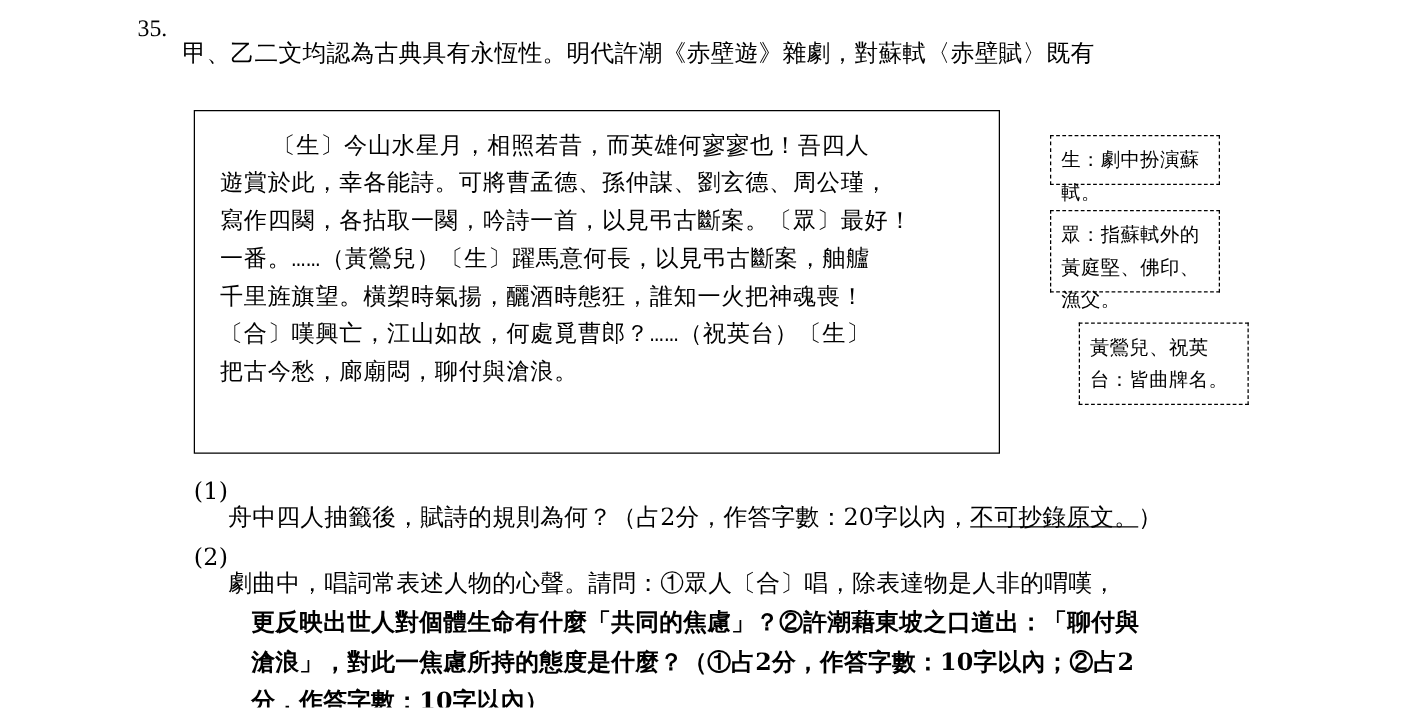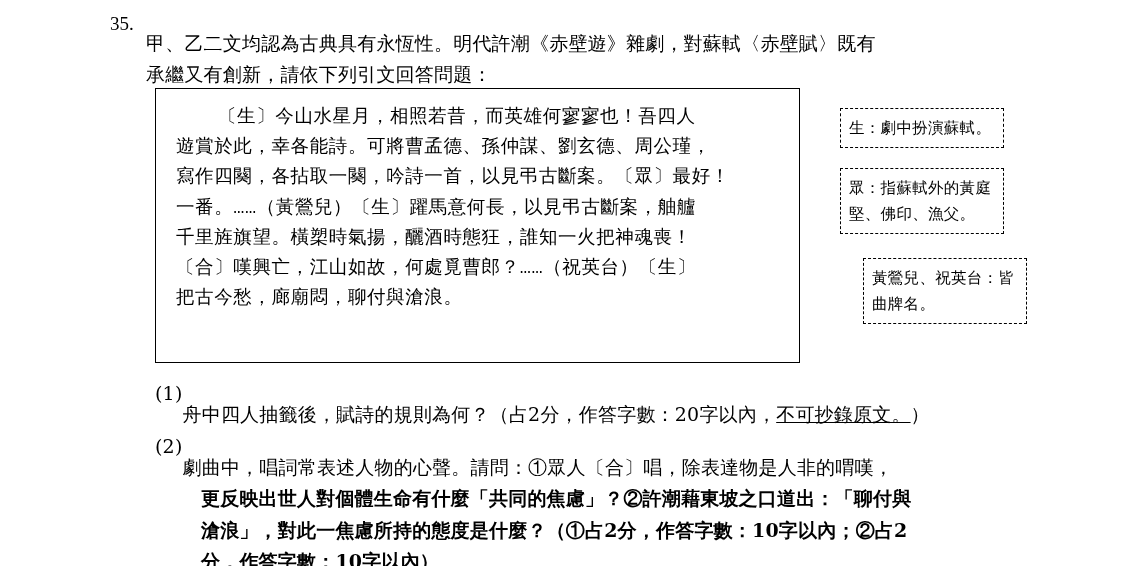--- a/index.html
+++ b/index.html
@@ -77,21 +77,21 @@
 
   
   .note {
     position: absolute;
     border: 1.2px dashed #000;
     box-sizing: border-box;
     padding: 6px 8px;
     font-size: 15.5px;
     line-height: 26px;
     letter-spacing: 0.3px;
-    width: 164px;
+    width: 136px;
   }
   .note-1 { left: 840px; top: 108px; height: 40px; }
   .note-2 { left: 840px; top: 168px; height: 66px; }
   .note-3 { left: 840px; top: 258px; height: 66px; margin-left: 23px; }
 
   
   .subs {
     position: absolute;
     left: 155px;
     top: 378px;
@@ -124,21 +124,20 @@
 </head>
 <body>
 
 <div class="page">
 
   <div class="stem">
     <div class="stem-row">
       <div class="stem-num">35.</div>
       <div class="stem-text">甲、乙二文均認為古典具有永恆性。明代許潮《赤壁遊》雜劇，對蘇軾〈赤壁賦〉既有</div>
     </div>
-    <div class="stem-line2">承繼又有創新，請依下列引文回答問題：</div>
   </div>
 
   <div class="quote-box">
     <div class="quote-line indent">〔生〕今山水星月，相照若昔，而英雄何寥寥也！吾四人</div>
     <div class="quote-line">遊賞於此，幸各能詩。可將曹孟德、孫仲謀、劉玄德、周公瑾，</div>
     <div class="quote-line">寫作四闋，各拈取一闋，吟詩一首，以見弔古斷案。〔眾〕最好！</div>
     <div class="quote-line">一番。……（黃鶯兒）〔生〕躍馬意何長，以見弔古斷案，舳艫</div>
     <div class="quote-line">千里旌旗望。橫槊時氣揚，釃酒時態狂，誰知一火把神魂喪！</div>
     <div class="quote-line">〔合〕嘆興亡，江山如故，何處覓曹郎？……（祝英台）〔生〕</div>
     <div class="quote-line">把古今愁，廊廟悶，聊付與滄浪。</div>

